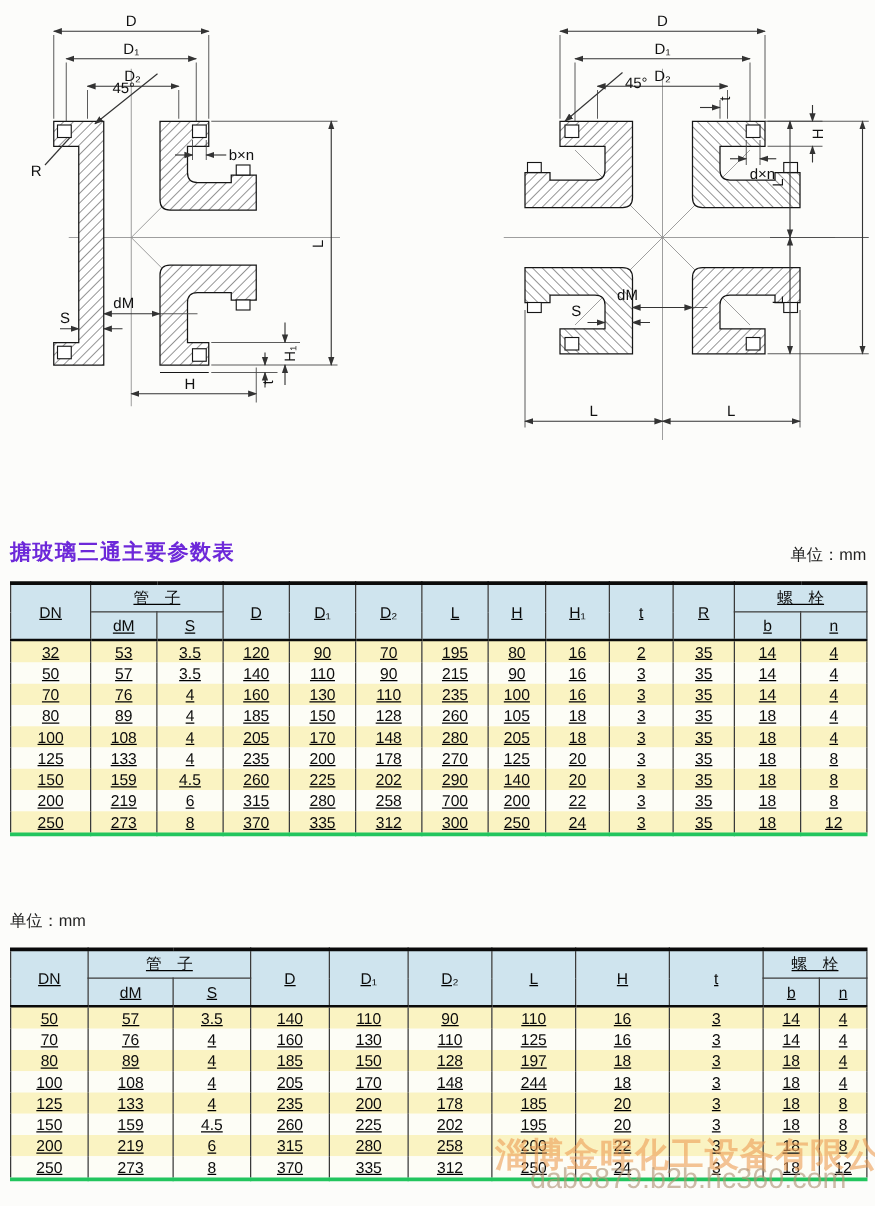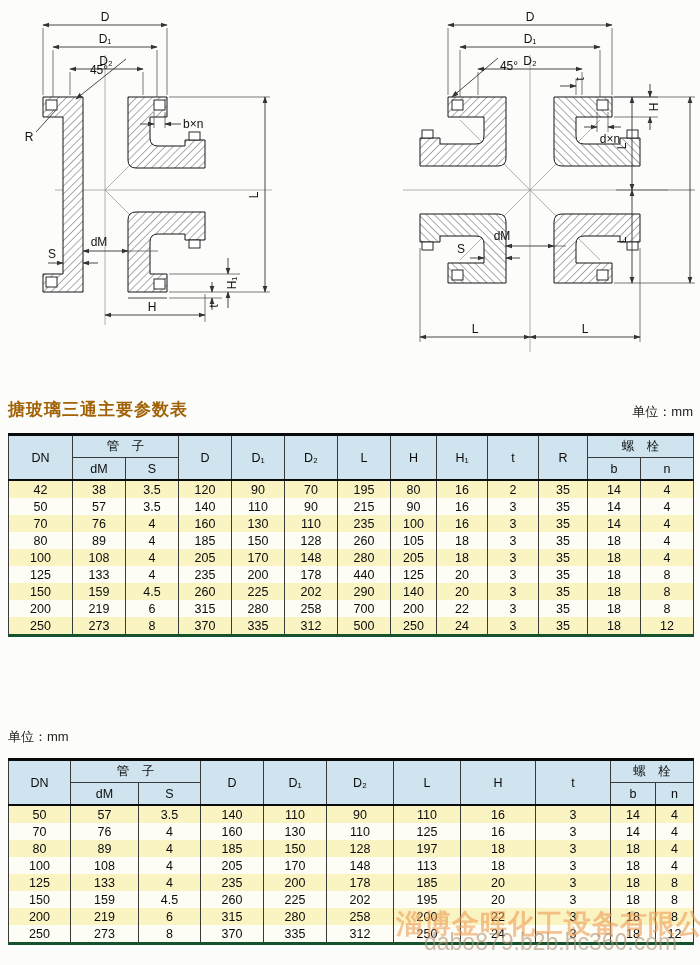--- a/index.html
+++ b/index.html
@@ -19,26 +19,26 @@
   .dim line.ext{stroke-width:0.7;stroke:#444;}
   .shape{fill:url(#hatch);stroke:#161616;stroke-width:1;}
   .bolt{fill:#ffffff;stroke:#161616;stroke-width:0.9;}
   .liner{stroke:#161616;stroke-width:0.8;}
   text.lbl{font-family:"Liberation Sans","DejaVu Sans",sans-serif;font-size:12px;fill:#111;}
   
   .sec{position:absolute;left:8px;width:685px;}
   .sec1{top:399px;}
   .sec2{top:728px;}
   .sec-head{display:flex;justify-content:space-between;align-items:flex-end;margin-bottom:12px;}
-  .sec-title{font-size:17px;font-weight:bold;color:#a16207;letter-spacing:1px;line-height:22px;}
+  .sec-title{font-size:17px;font-weight:bold;color:#6d28d9;letter-spacing:1px;line-height:22px;margin-top:32px;}
   .sec-unit{font-size:13px;color:#222;}
   table.params{
     width:685px;table-layout:fixed;border-collapse:collapse;
-    border-top:3px solid #0a0a0a;border-bottom:3px solid #14532d;
-    border-left:1px solid var(--line-dark,#3a3a3a);border-right:1px solid var(--line-dark,#3a3a3a);
+    border-top:3px solid #0a0a0a;border-bottom:3px solid #22c55e;
+    border-left:1px solid var(--line-dark,#3a3a3a);border-right:1px solid var(--line-dark,#3a3a3a);text-decoration:underline;
   }
   table.params th{
     background:var(--header-bg,#cfe4ee);
     font-weight:normal;font-size:12.5px;color:#0c0c0c;
     border-left:1px solid var(--line-dark,#3a3a3a);border-right:1px solid var(--line-dark,#3a3a3a);
     height:21px;padding:0;text-align:center;
   }
   table.params th.th-span{border-bottom:1px solid var(--line-dark,#3a3a3a);}
   table.params th[rowspan]{border-bottom:2px solid #0a0a0a;}
   table.params tr.h2 th{border-bottom:2px solid #0a0a0a;}
@@ -270,22 +270,22 @@
         </tr>
         <tr class="h2">
           <th>dM</th>
           <th>S</th>
           <th>b</th>
           <th>n</th>
         </tr>
       </thead>
       <tbody>
           <tr>
-            <td>42</td>
-            <td>38</td>
+            <td>32</td>
+            <td>53</td>
             <td>3.5</td>
             <td>120</td>
             <td>90</td>
             <td>70</td>
             <td>195</td>
             <td>80</td>
             <td>16</td>
             <td>2</td>
             <td>35</td>
             <td>14</td>
@@ -351,21 +351,21 @@
             <td>18</td>
             <td>4</td>
           </tr>
           <tr>
             <td>125</td>
             <td>133</td>
             <td>4</td>
             <td>235</td>
             <td>200</td>
             <td>178</td>
-            <td>440</td>
+            <td>270</td>
             <td>125</td>
             <td>20</td>
             <td>3</td>
             <td>35</td>
             <td>18</td>
             <td>8</td>
           </tr>
           <tr>
             <td>150</td>
             <td>159</td>
@@ -396,21 +396,21 @@
             <td>18</td>
             <td>8</td>
           </tr>
           <tr>
             <td>250</td>
             <td>273</td>
             <td>8</td>
             <td>370</td>
             <td>335</td>
             <td>312</td>
-            <td>500</td>
+            <td>300</td>
             <td>250</td>
             <td>24</td>
             <td>3</td>
             <td>35</td>
             <td>18</td>
             <td>12</td>
           </tr>
         </tbody>
     </table>
   </div>
@@ -492,21 +492,21 @@
             <td>18</td>
             <td>4</td>
           </tr>
           <tr>
             <td>100</td>
             <td>108</td>
             <td>4</td>
             <td>205</td>
             <td>170</td>
             <td>148</td>
-            <td>113</td>
+            <td>244</td>
             <td>18</td>
             <td>3</td>
             <td>18</td>
             <td>4</td>
           </tr>
           <tr>
             <td>125</td>
             <td>133</td>
             <td>4</td>
             <td>235</td>

